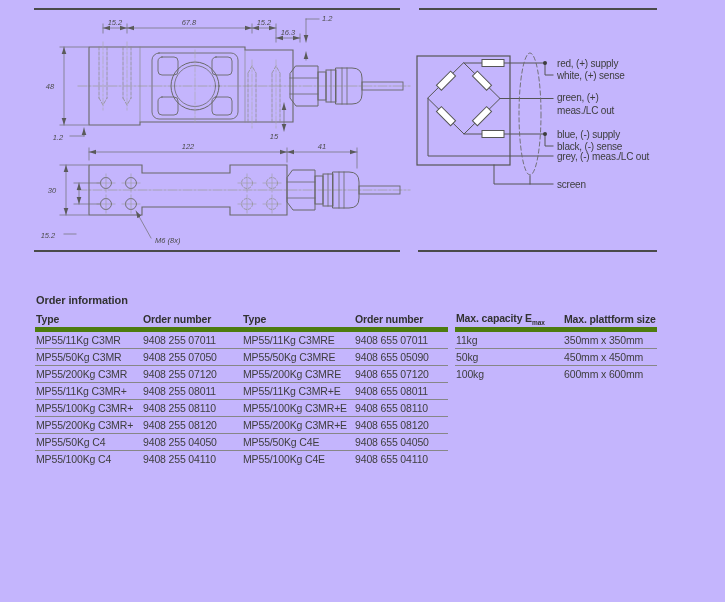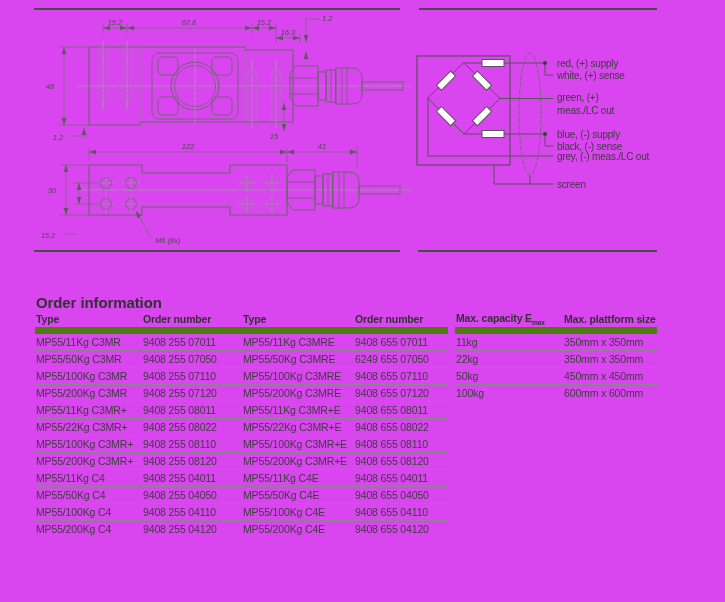--- a/index.html
+++ b/index.html
@@ -1,25 +1,25 @@
 <!DOCTYPE html>
 <html><head>
 <meta charset="utf-8">
 <style>
   html,body{margin:0;padding:0;background:#ffffff;}
-  .page{position:relative;width:725px;height:602px;background:#d946ef;overflow:hidden;
+  .page{position:relative;width:725px;height:602px;background:#c4b5fd;overflow:hidden;
         font-family:"Liberation Sans",sans-serif;color:#3b3b3b;}
   svg text{font-family:"Liberation Sans",sans-serif;}
   .dim{font-size:7.5px;font-style:italic;fill:#4c4c4c;}
   .wire{font-size:10px;fill:#3d3d3d;letter-spacing:-0.2px;}
-  .title{position:absolute;left:36px;top:294px;font-size:15px;font-weight:700;color:#323232;letter-spacing:-0.1px;}
+  .title{position:absolute;left:36px;top:294px;font-size:11px;font-weight:700;color:#323232;letter-spacing:-0.1px;}
   table.tbl{position:absolute;border-collapse:collapse;table-layout:fixed;
             font-size:10.5px;color:#3e3e3e;letter-spacing:-0.15px;}
   table.tbl th{font-weight:700;text-align:left;padding:0 0 0 1px;height:16px;color:#323232;
-               border-bottom:7px solid #4d7c0f;}
+               border-bottom:5px solid #4d7c0f;}
   table.tbl td{padding:0 0 0 1px;height:16px;border-top:1px solid #878787;white-space:nowrap;overflow:hidden;}
   #left-table{left:35px;top:311px;width:413px;}
   #right-table{left:455px;top:311px;width:202px;}
   sub.emax{font-size:6.5px;letter-spacing:0;}
 </style>
 </head>
 <body>
 
 <div class="page">
 
@@ -264,81 +264,57 @@
       <tr>
           <td>MP55/11Kg C3MR</td>
           <td>9408 255 07011</td>
           <td>MP55/11Kg C3MRE</td>
           <td>9408 655 07011</td>
         </tr>
       <tr>
           <td>MP55/50Kg C3MR</td>
           <td>9408 255 07050</td>
           <td>MP55/50Kg C3MRE</td>
-          <td>6249 655 07050</td>
-        </tr>
-      <tr>
-          <td>MP55/100Kg C3MR</td>
-          <td>9408 255 07110</td>
-          <td>MP55/100Kg C3MRE</td>
-          <td>9408 655 07110</td>
+          <td>9408 655 05090</td>
         </tr>
       <tr>
           <td>MP55/200Kg C3MR</td>
           <td>9408 255 07120</td>
           <td>MP55/200Kg C3MRE</td>
           <td>9408 655 07120</td>
         </tr>
       <tr>
           <td>MP55/11Kg C3MR+</td>
           <td>9408 255 08011</td>
           <td>MP55/11Kg C3MR+E</td>
           <td>9408 655 08011</td>
         </tr>
       <tr>
-          <td>MP55/22Kg C3MR+</td>
-          <td>9408 255 08022</td>
-          <td>MP55/22Kg C3MR+E</td>
-          <td>9408 655 08022</td>
-        </tr>
-      <tr>
           <td>MP55/100Kg C3MR+</td>
           <td>9408 255 08110</td>
           <td>MP55/100Kg C3MR+E</td>
           <td>9408 655 08110</td>
         </tr>
       <tr>
           <td>MP55/200Kg C3MR+</td>
           <td>9408 255 08120</td>
           <td>MP55/200Kg C3MR+E</td>
           <td>9408 655 08120</td>
         </tr>
       <tr>
-          <td>MP55/11Kg C4</td>
-          <td>9408 255 04011</td>
-          <td>MP55/11Kg C4E</td>
-          <td>9408 655 04011</td>
-        </tr>
-      <tr>
           <td>MP55/50Kg C4</td>
           <td>9408 255 04050</td>
           <td>MP55/50Kg C4E</td>
           <td>9408 655 04050</td>
         </tr>
       <tr>
           <td>MP55/100Kg C4</td>
           <td>9408 255 04110</td>
           <td>MP55/100Kg C4E</td>
           <td>9408 655 04110</td>
-        </tr>
-      <tr>
-          <td>MP55/200Kg C4</td>
-          <td>9408 255 04120</td>
-          <td>MP55/200Kg C4E</td>
-          <td>9408 655 04120</td>
         </tr>
     </tbody>
   </table>
 
   <table class="tbl" id="right-table">
     <colgroup>
         <col style="width:108px">
         <col style="width:94px">
       </colgroup>
     <thead>
@@ -346,24 +322,20 @@
         <th><span>Max. capacity E</span><sub class="emax">max</sub></th>
         <th>Max. plattform size</th>
       </tr>
     </thead>
     <tbody>
       <tr>
           <td>11kg</td>
           <td>350mm x 350mm</td>
         </tr>
       <tr>
-          <td>22kg</td>
-          <td>350mm x 350mm</td>
-        </tr>
-      <tr>
           <td>50kg</td>
           <td>450mm x 450mm</td>
         </tr>
       <tr>
           <td>100kg</td>
           <td>600mm x 600mm</td>
         </tr>
     </tbody>
   </table>
 

